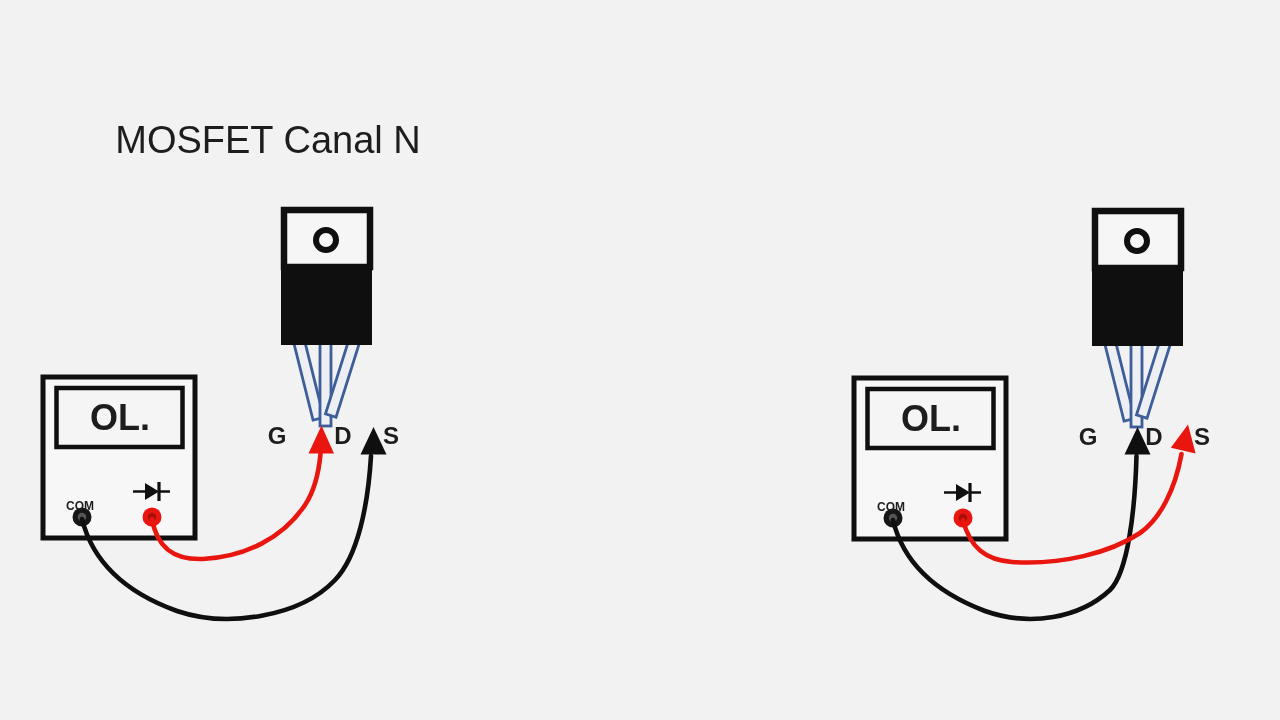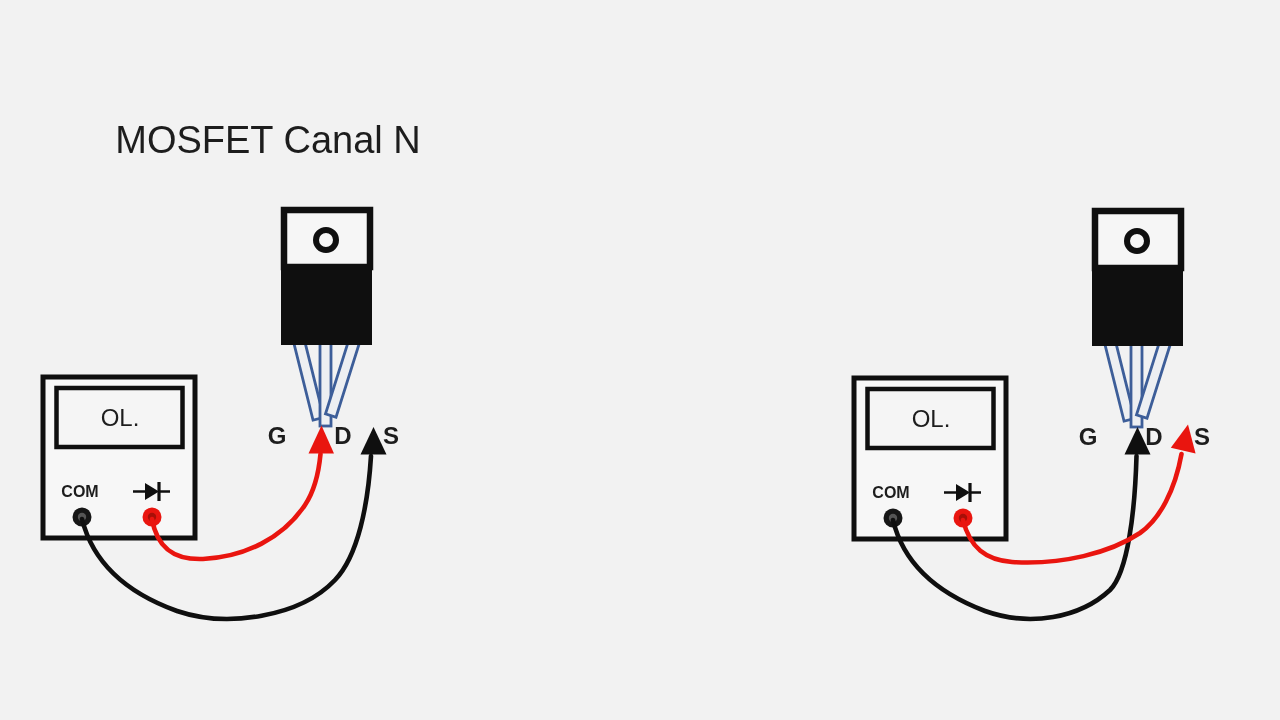--- a/index.html
+++ b/index.html
@@ -34,23 +34,23 @@
   .wire.blk{stroke:#0f0f0f;}
   .head.red{fill:var(--c-red,#e9150f);}
   .head.blk{fill:#0f0f0f;}
 
   
   .txt{position:absolute;color:var(--c-text,#1d1d1d);white-space:nowrap;}
   .title{font-size:38px;letter-spacing:0px;transform:translateX(-50%);}
   .pin{font-size:24px;font-weight:bold;transform:translateX(-50%);}
   .olabel{
     position:absolute;display:flex;align-items:center;justify-content:center;
-    width:126px;height:59px;font-size:24px;font-weight:normal;color:var(--c-text,#1d1d1d);
+    width:126px;height:59px;font-size:36px;font-weight:bold;color:var(--c-text,#1d1d1d);
   }
-  .com{font-size:16px;font-weight:bold;transform:translateX(-50%);}
+  .com{font-size:12px;font-weight:bold;transform:translateX(-50%);margin-top:16px;}
 </style>
 </head>
 <body>
 
 <div class="stage">
 
   <svg class="art" viewBox="0 0 1280 720" xmlns="http://www.w3.org/2000/svg">
     <defs>
       <g id="rig">
 

